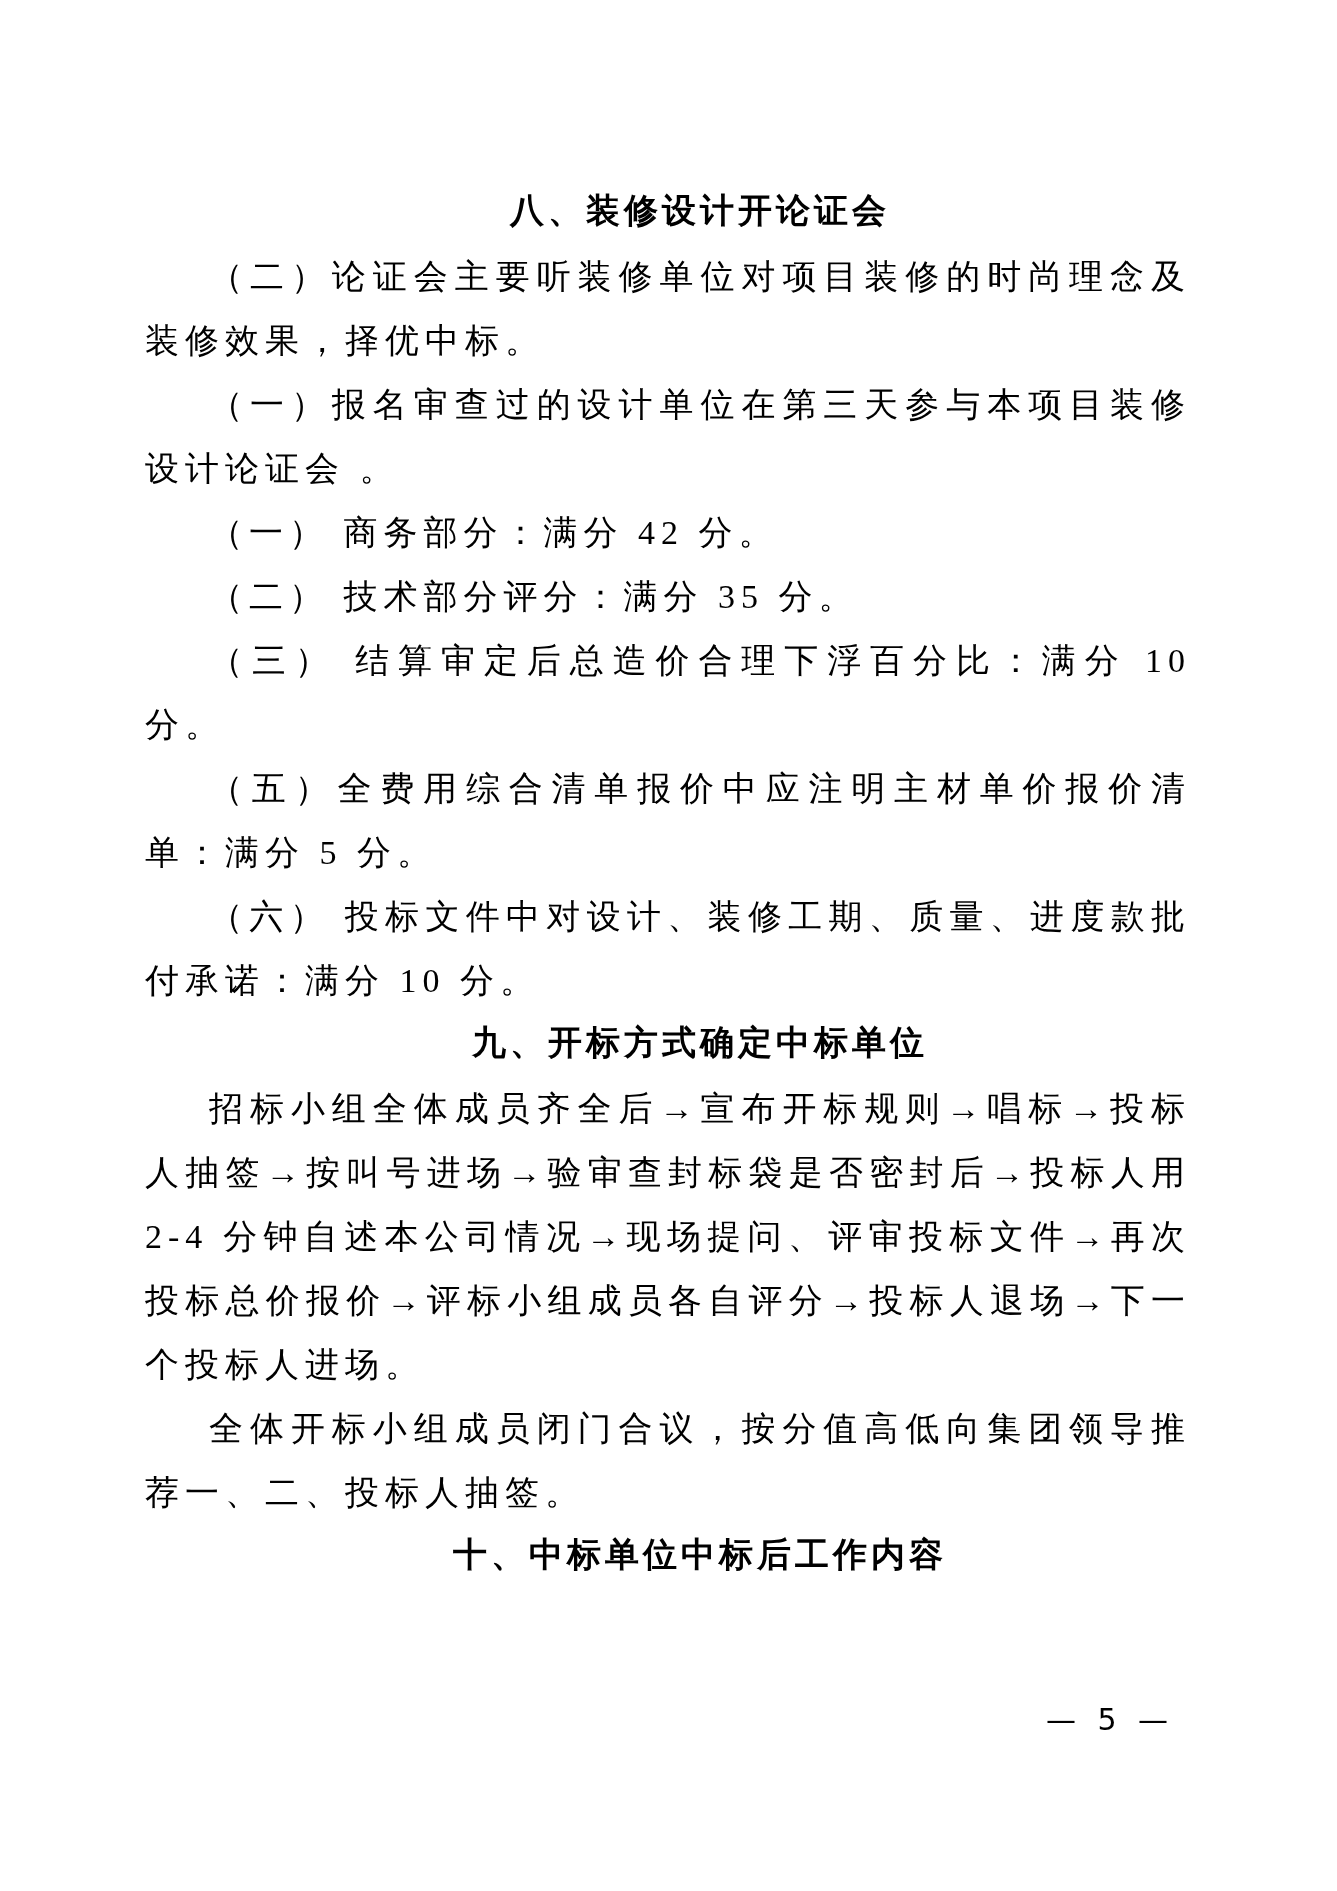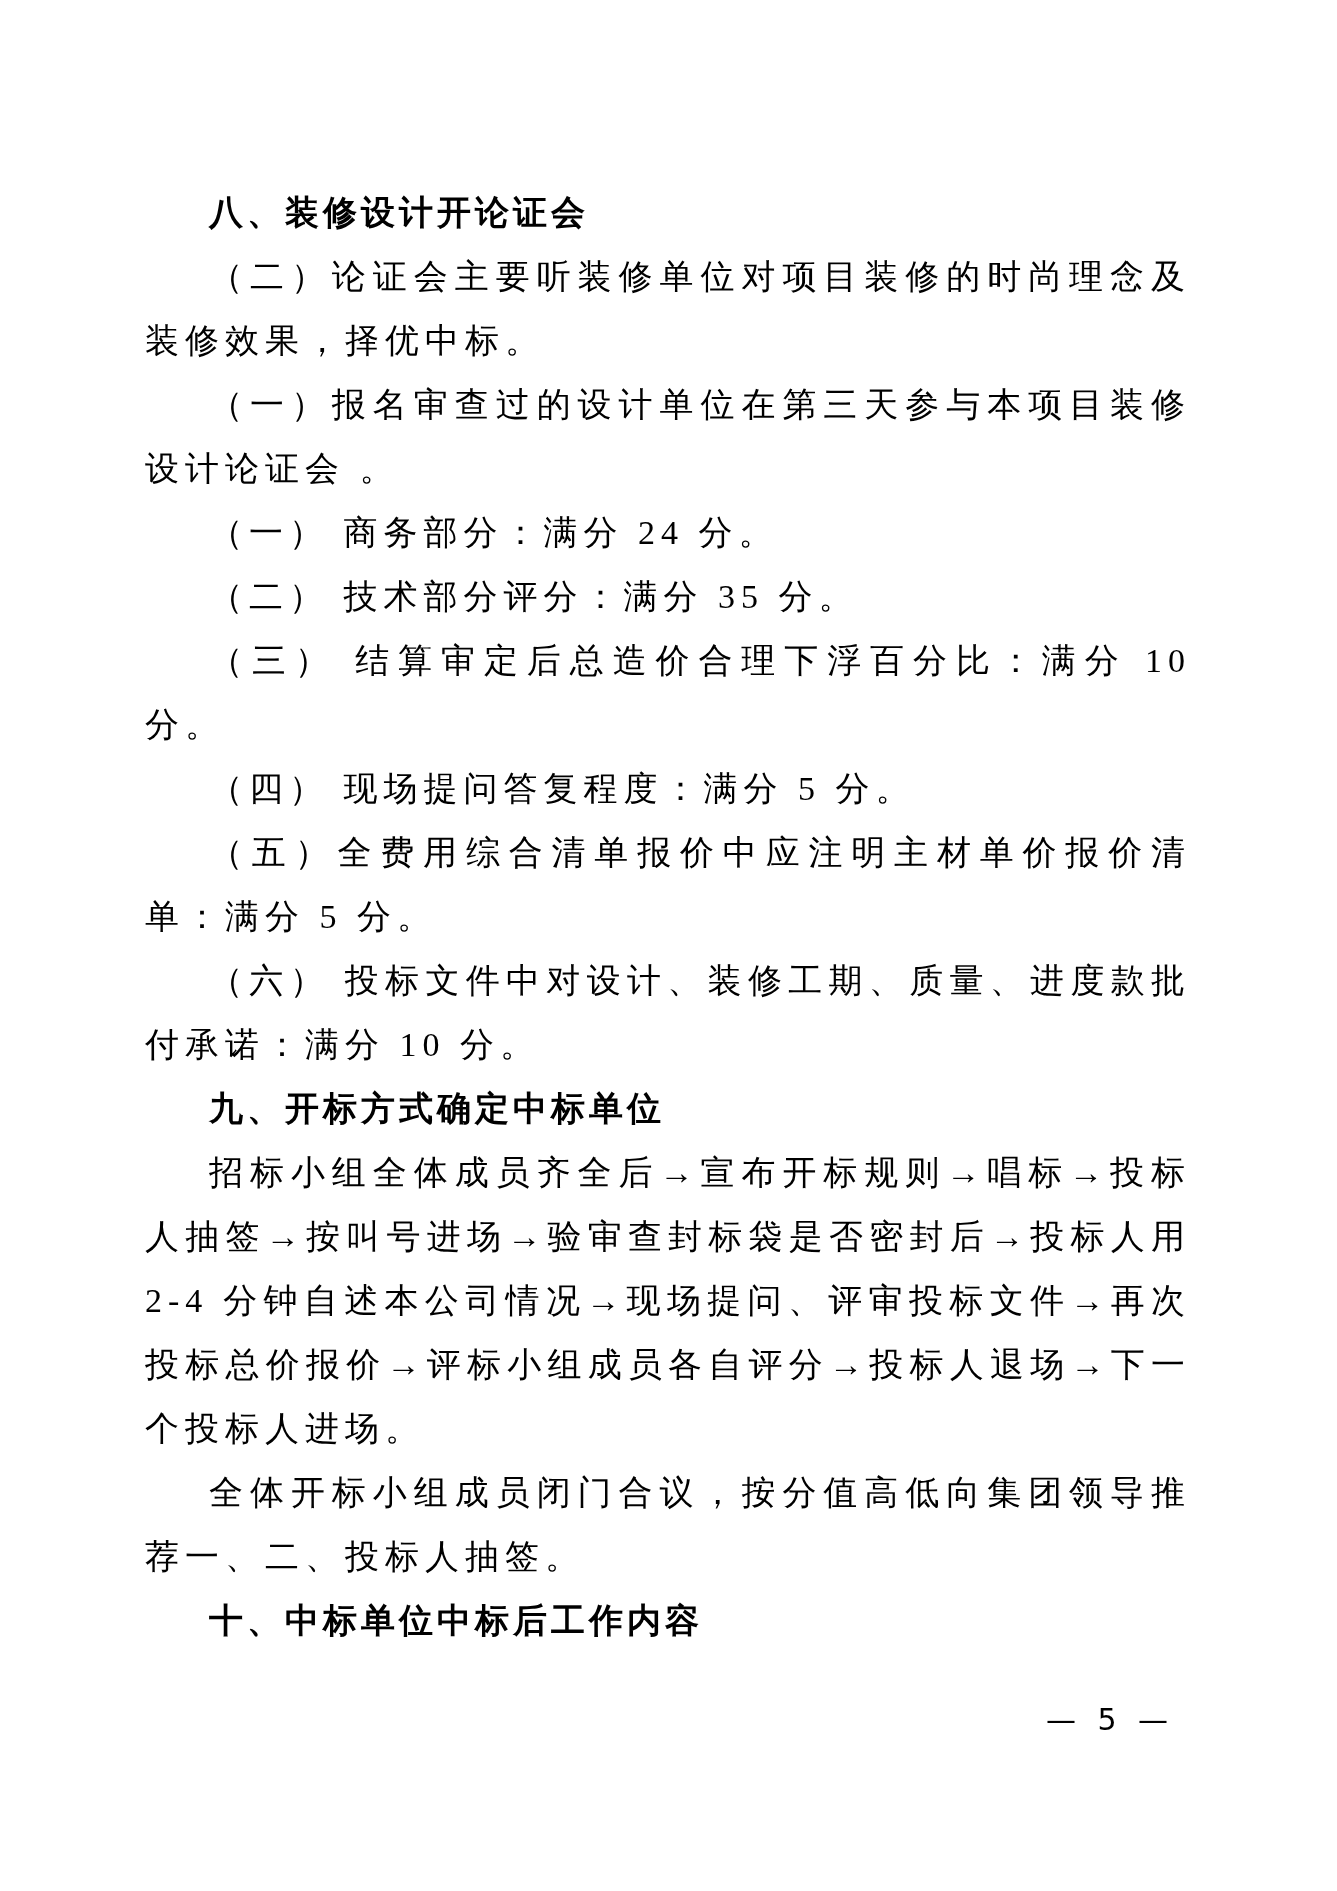--- a/index.html
+++ b/index.html
@@ -29,27 +29,27 @@
     font-size: 34px;
     line-height: 64px;
     letter-spacing: 6px;
     text-indent: 64px;
     text-align: justify;
     text-justify: inter-ideograph;
     font-weight: normal;
   }
   .heading {
     margin: 0;
-    font-family: Liberation Serif, serif;
+    font-family: Liberation Mono, monospace;
     font-size: 34px;
     line-height: 64px;
     letter-spacing: 4px;
     text-indent: 64px;
     font-weight: bold;
-    text-align: left;
+    text-align: center;
   }
   .page-number {
     position: absolute;
     left: 1010px;
     top: 1700px;
     width: 200px;
     font-size: 30px;
     line-height: 40px;
     letter-spacing: 6px;
     text-align: center;
@@ -58,24 +58,23 @@
   }
 </style>
 </head>
 <body>
 
 <div class="page">
   <div class="content">
     <h2 class="heading">八、装修设计开论证会</h2>
     <p class="para">（二）论证会主要听装修单位对项目装修的时尚理念及装修效果，择优中标。</p>
     <p class="para">（一）报名审查过的设计单位在第三天参与本项目装修设计论证会 。</p>
-    <p class="para">（一） 商务部分：满分 24 分。</p>
+    <p class="para">（一） 商务部分：满分 42 分。</p>
     <p class="para">（二） 技术部分评分：满分 35 分。</p>
     <p class="para">（三） 结算审定后总造价合理下浮百分比：满分 10 分。</p>
-    <p class="para">（四） 现场提问答复程度：满分 5 分。</p>
     <p class="para">（五）全费用综合清单报价中应注明主材单价报价清单：满分 5 分。</p>
     <p class="para">（六） 投标文件中对设计、装修工期、质量、进度款批付承诺：满分 10 分。</p>
     <h2 class="heading">九、开标方式确定中标单位</h2>
     <p class="para">招标小组全体成员齐全后→宣布开标规则→唱标→投标人抽签→按叫号进场→验审查封标袋是否密封后→投标人用 2-4 分钟自述本公司情况→现场提问、评审投标文件→再次投标总价报价→评标小组成员各自评分→投标人退场→下一个投标人进场。</p>
     <p class="para">全体开标小组成员闭门合议，按分值高低向集团领导推荐一、二、投标人抽签。</p>
     <h2 class="heading">十、中标单位中标后工作内容</h2>
   </div>
   <div class="page-number">— 5 —</div>
 </div>
 

